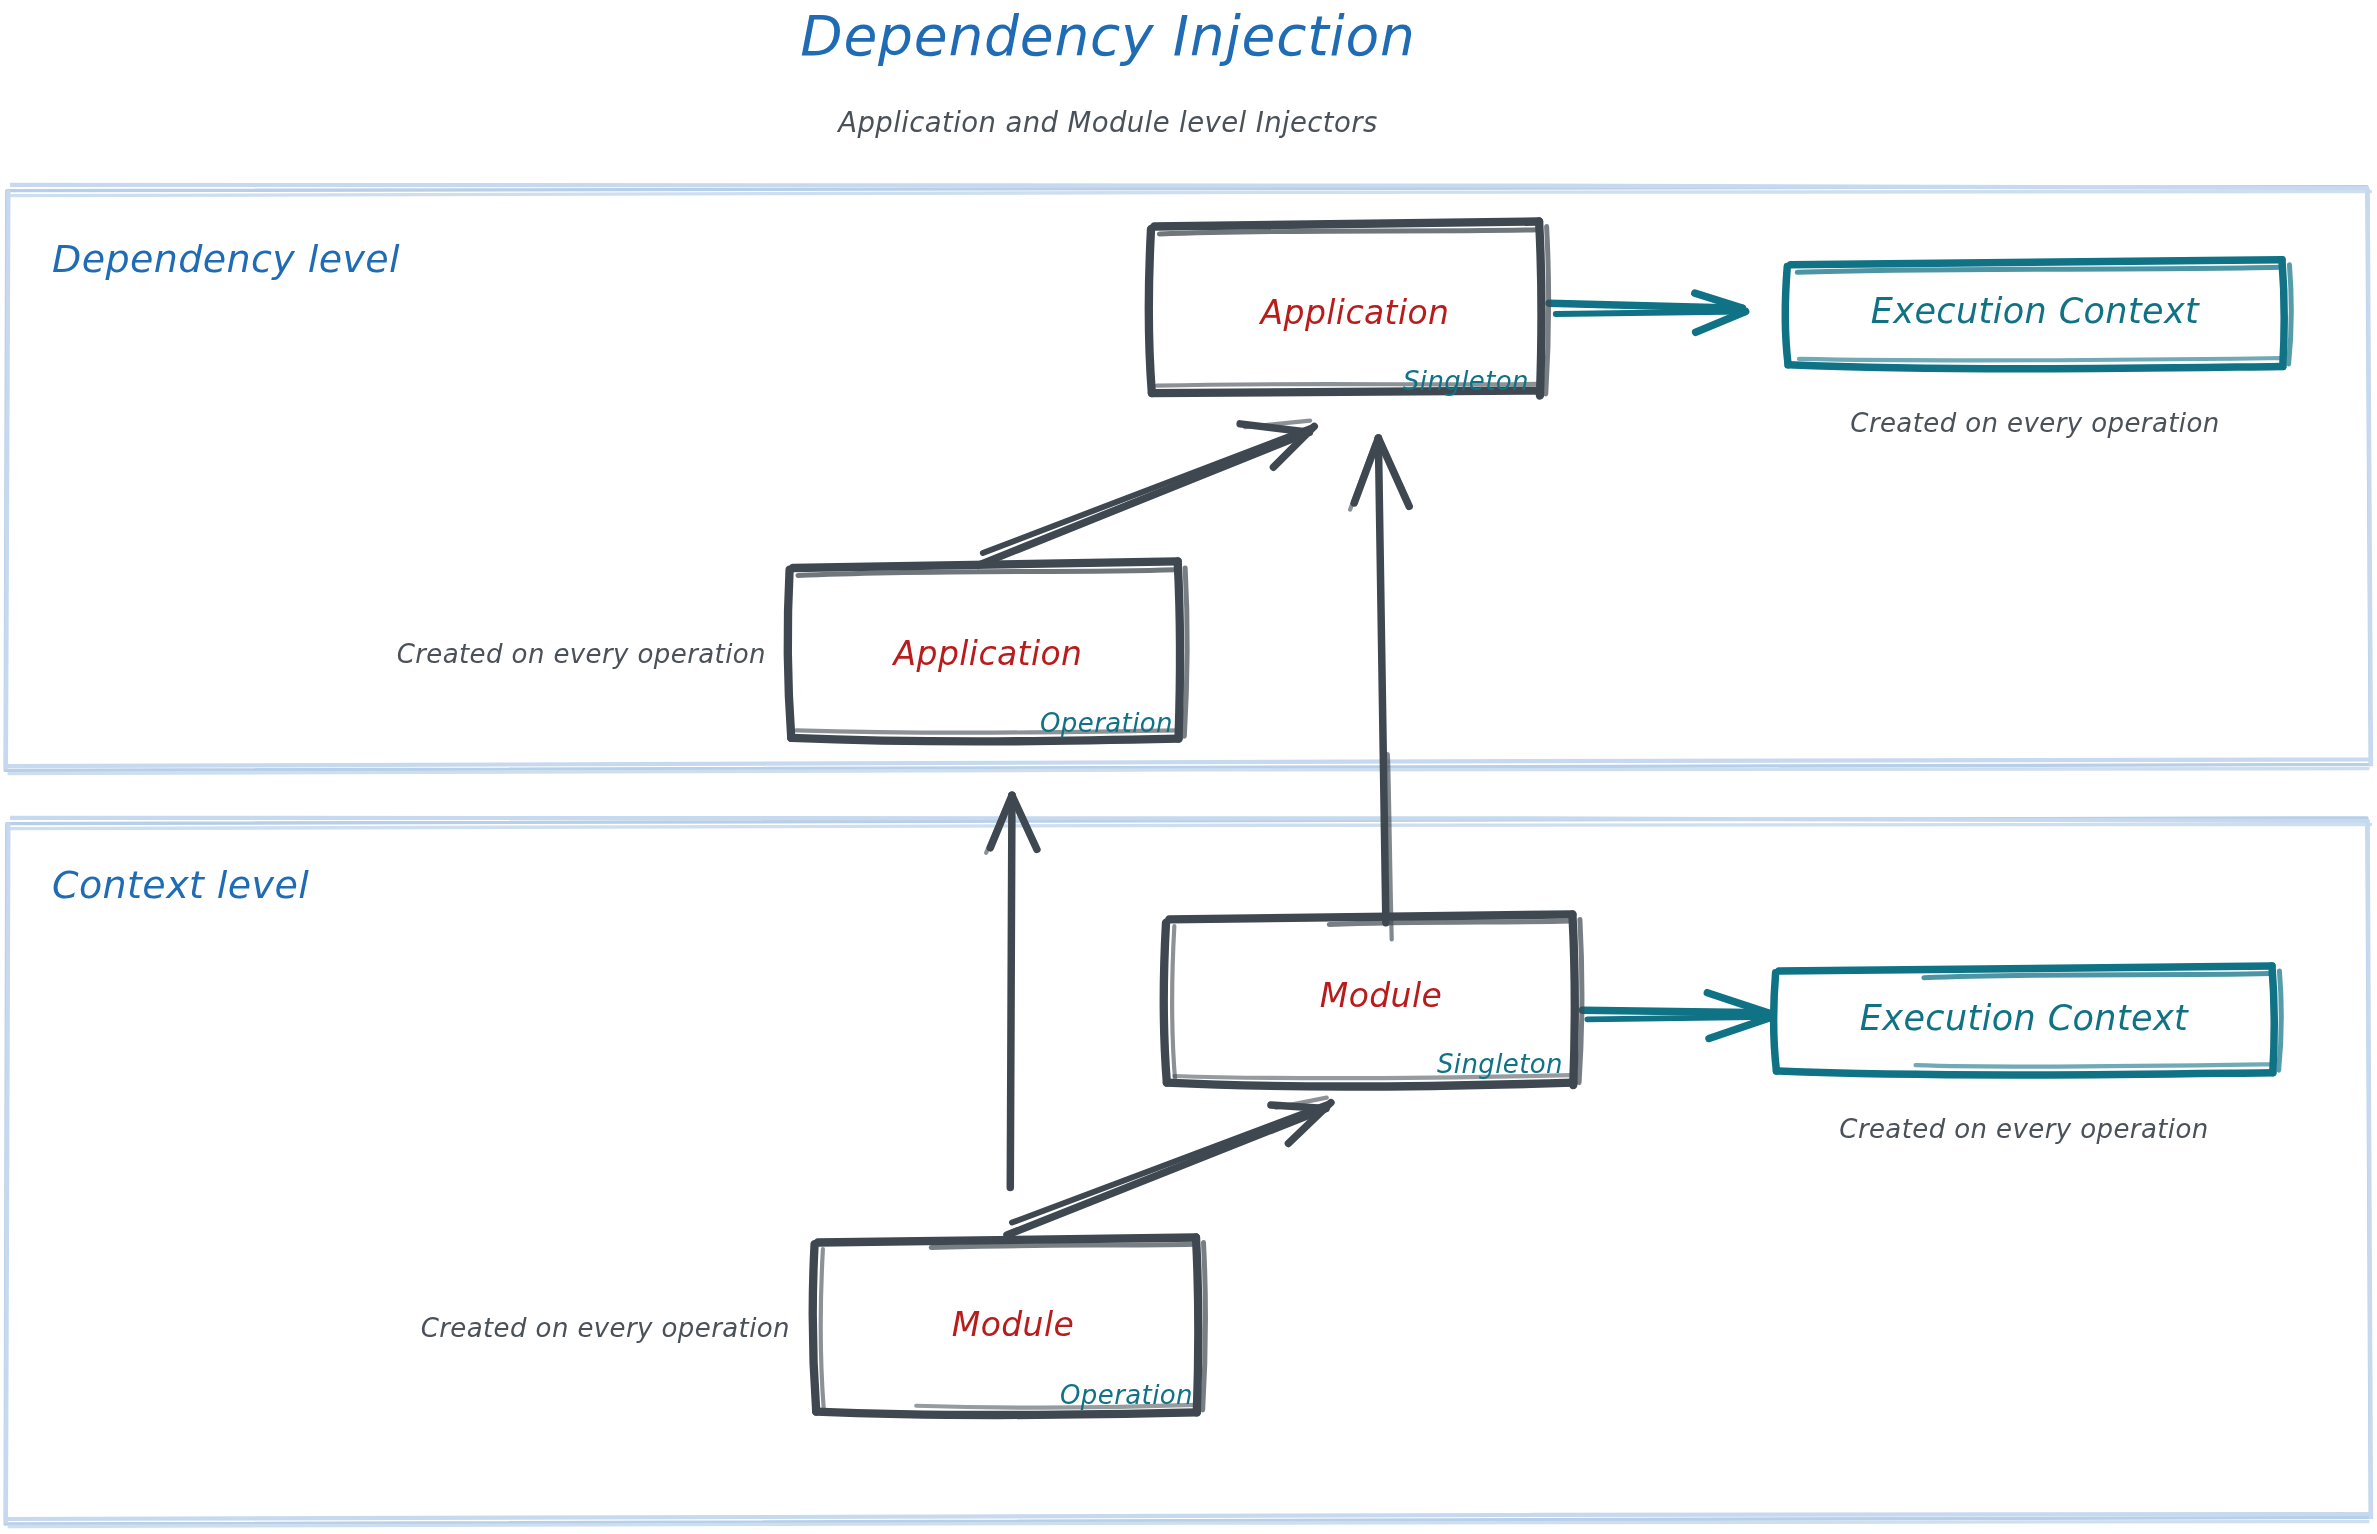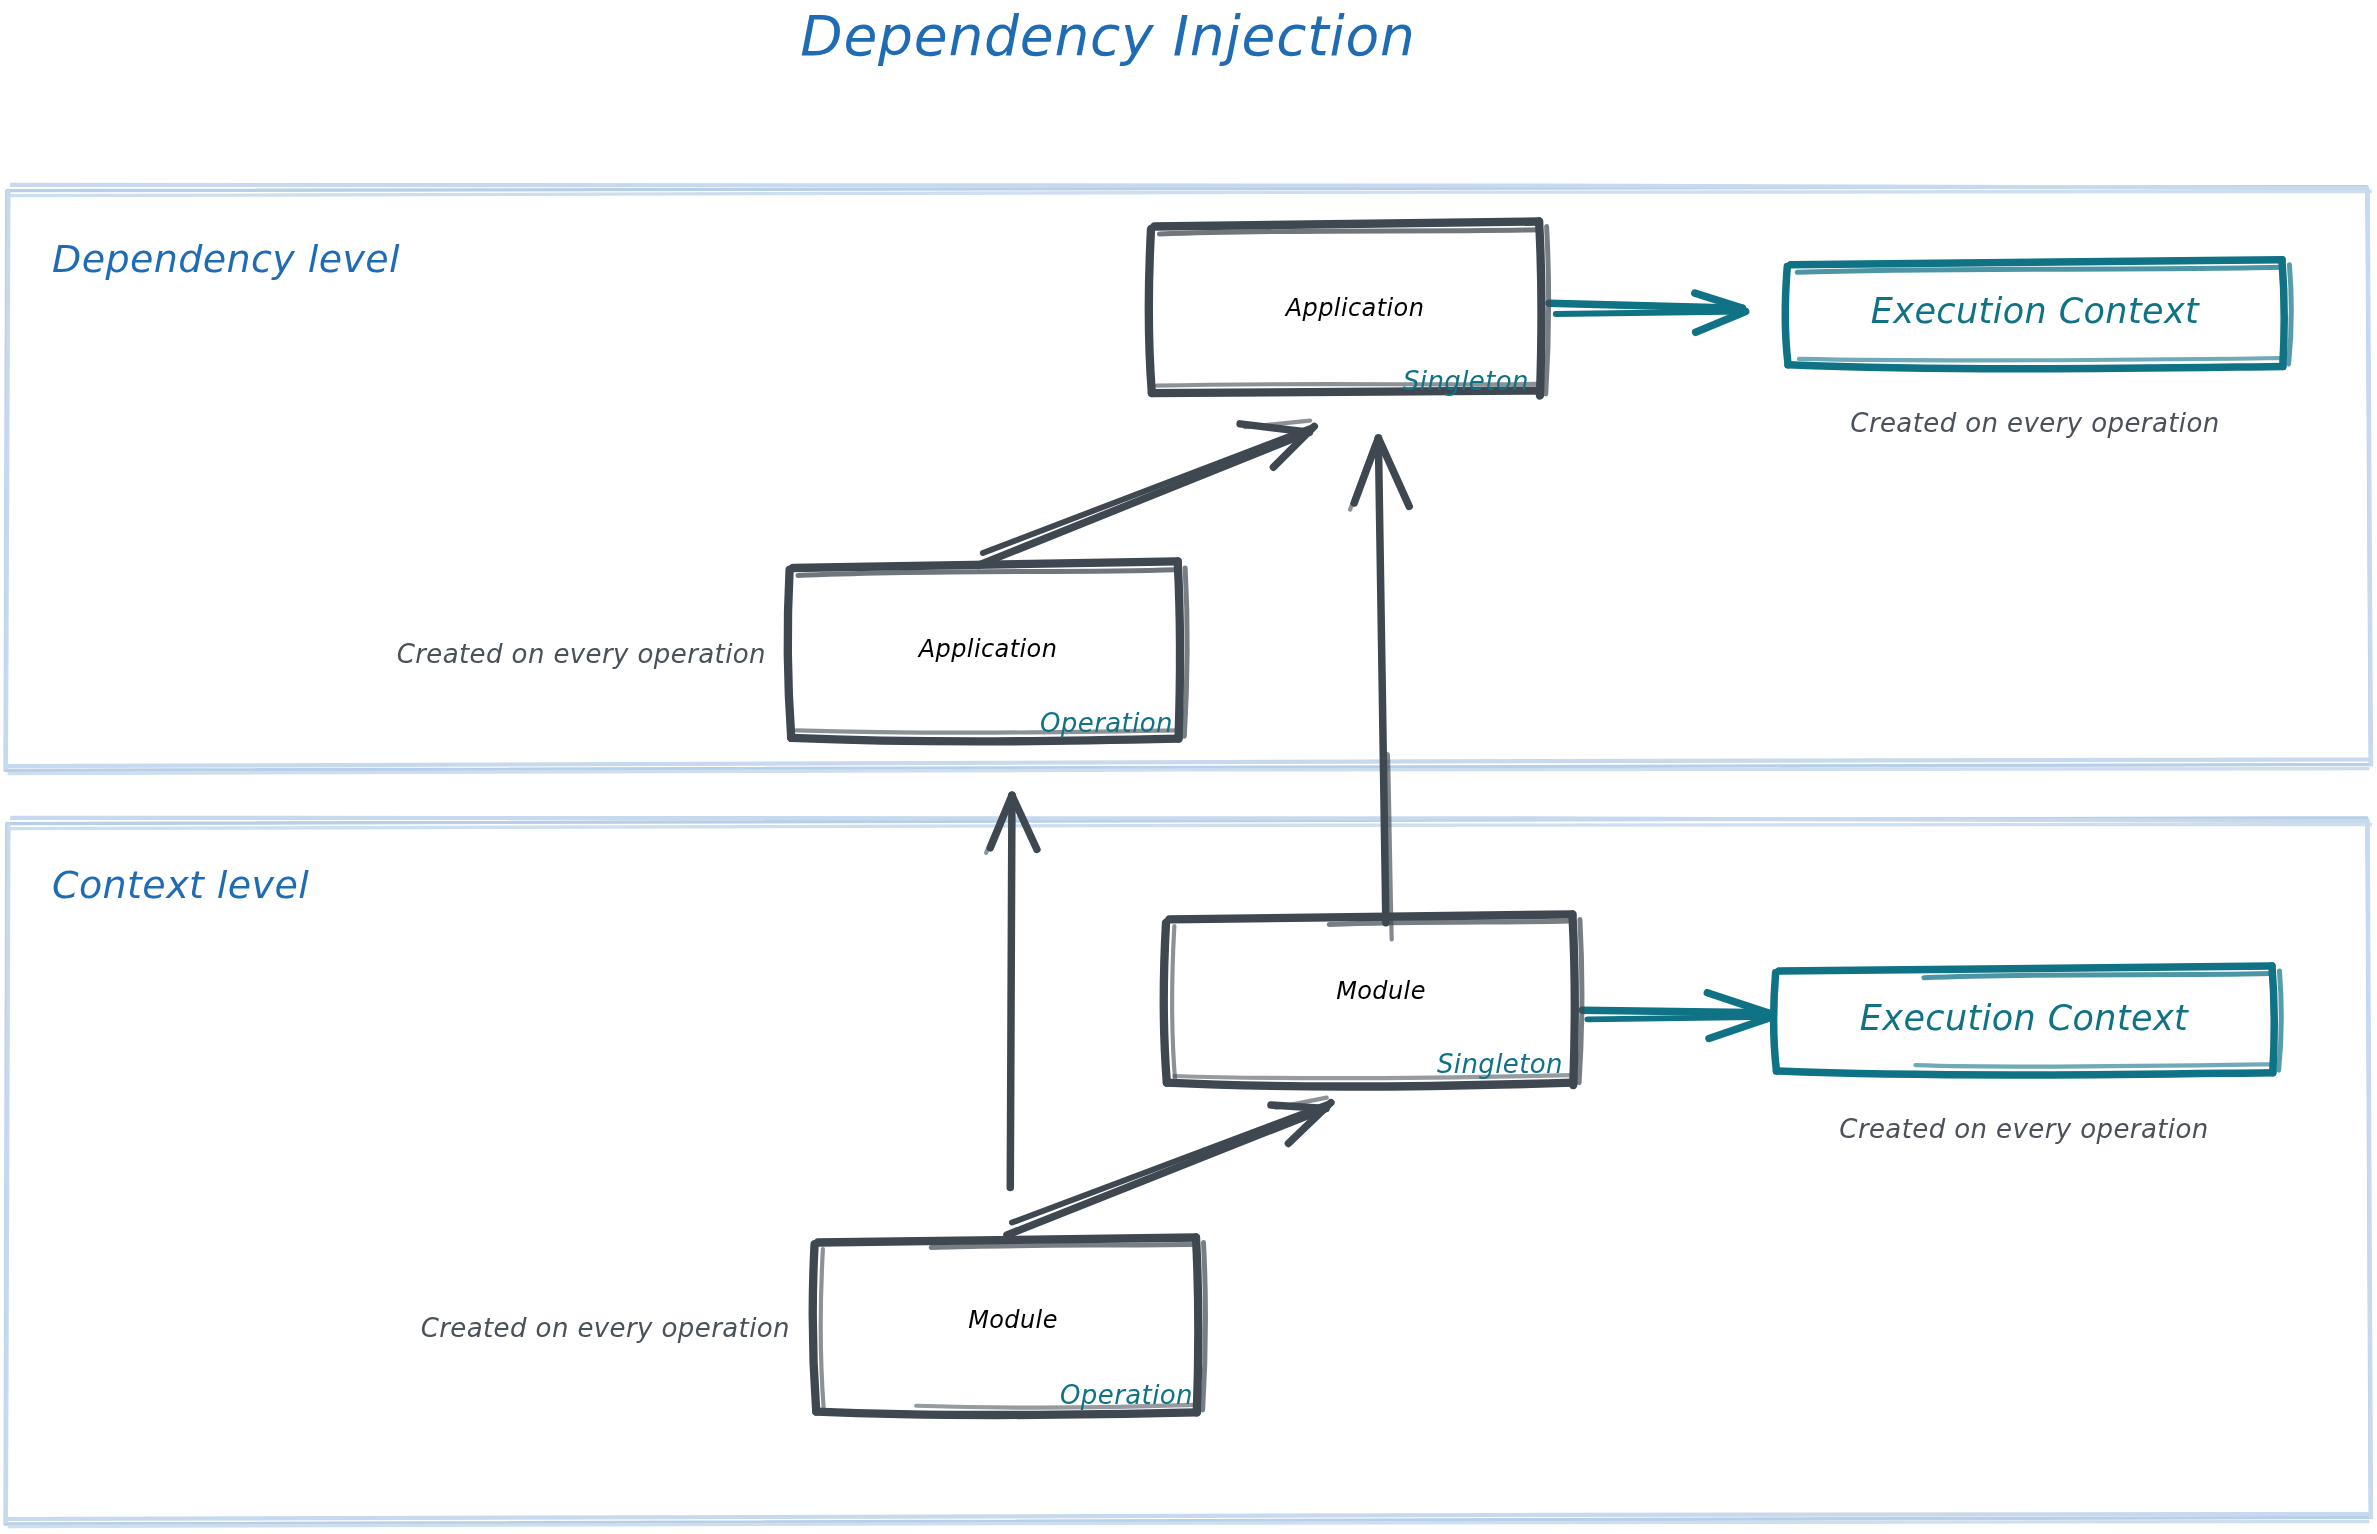--- a/index.html
+++ b/index.html
@@ -43,22 +43,22 @@
     letter-spacing: 0.4px;
     font-style: italic;
   }
   .section-label {
     font-size: 38px;
     color: #1f6cb5;
     font-style: italic;
     letter-spacing: 0.4px;
   }
   .box-title {
-    font-size: 24px;
-    color: #000000;
+    font-size: 33px;
+    color: #b91c1c;
     font-style: italic;
     letter-spacing: 0.4px;
   }
   .box-scope {
     font-size: 26px;
     color: #0f7285;
     font-style: italic;
     letter-spacing: 0.4px;
     margin-top: 20px;
   }
@@ -211,20 +211,21 @@
       <path d="M 2310 1174 C 2450 1168, 2600 1172, 2726 1169" fill="none" stroke="#0f7285" stroke-width="6" stroke-linecap="round" opacity="0.75"></path>
       <path d="M 2132 1168 C 2128 1218, 2129 1252, 2133 1286" fill="none" stroke="#0f7285" stroke-width="9" stroke-linecap="round"></path>
       <path d="M 2728 1160 C 2732 1210, 2731 1254, 2729 1288" fill="none" stroke="#0f7285" stroke-width="9" stroke-linecap="round"></path>
       <path d="M 2737 1166 C 2741 1216, 2739 1256, 2736 1285" fill="none" stroke="#0f7285" stroke-width="6" stroke-linecap="round" opacity="0.7"></path>
       <path d="M 2133 1286 C 2340 1294, 2560 1290, 2729 1288" fill="none" stroke="#0f7285" stroke-width="9" stroke-linecap="round"></path>
       <path d="M 2300 1279 C 2420 1283, 2600 1280, 2727 1278" fill="none" stroke="#0f7285" stroke-width="5" stroke-linecap="round" opacity="0.6"></path>
     </g>
   </svg>
 
   <div class="lbl title center" style="left:1108px; top:8.3px;">Dependency Injection</div>
+  <div class="lbl subtitle center" style="left:1108px; top:108px;">Application and Module level Injectors</div>
 
   <div class="lbl section-label" style="left:52px; top:240px;">Dependency level</div>
   <div class="lbl section-label" style="left:52px; top:866px;">Context level</div>
 
   <div class="lbl box-title center" style="left:1355px; top:296px;">Application</div>
   <div class="lbl box-scope right" style="left:1529px; top:348px;">Singleton</div>
 
   <div class="lbl box-title center" style="left:988px; top:637px;">Application</div>
   <div class="lbl box-scope right" style="left:1173px; top:690px;">Operation</div>
   <div class="lbl note right" style="left:766px; top:641px;">Created on every operation</div>

